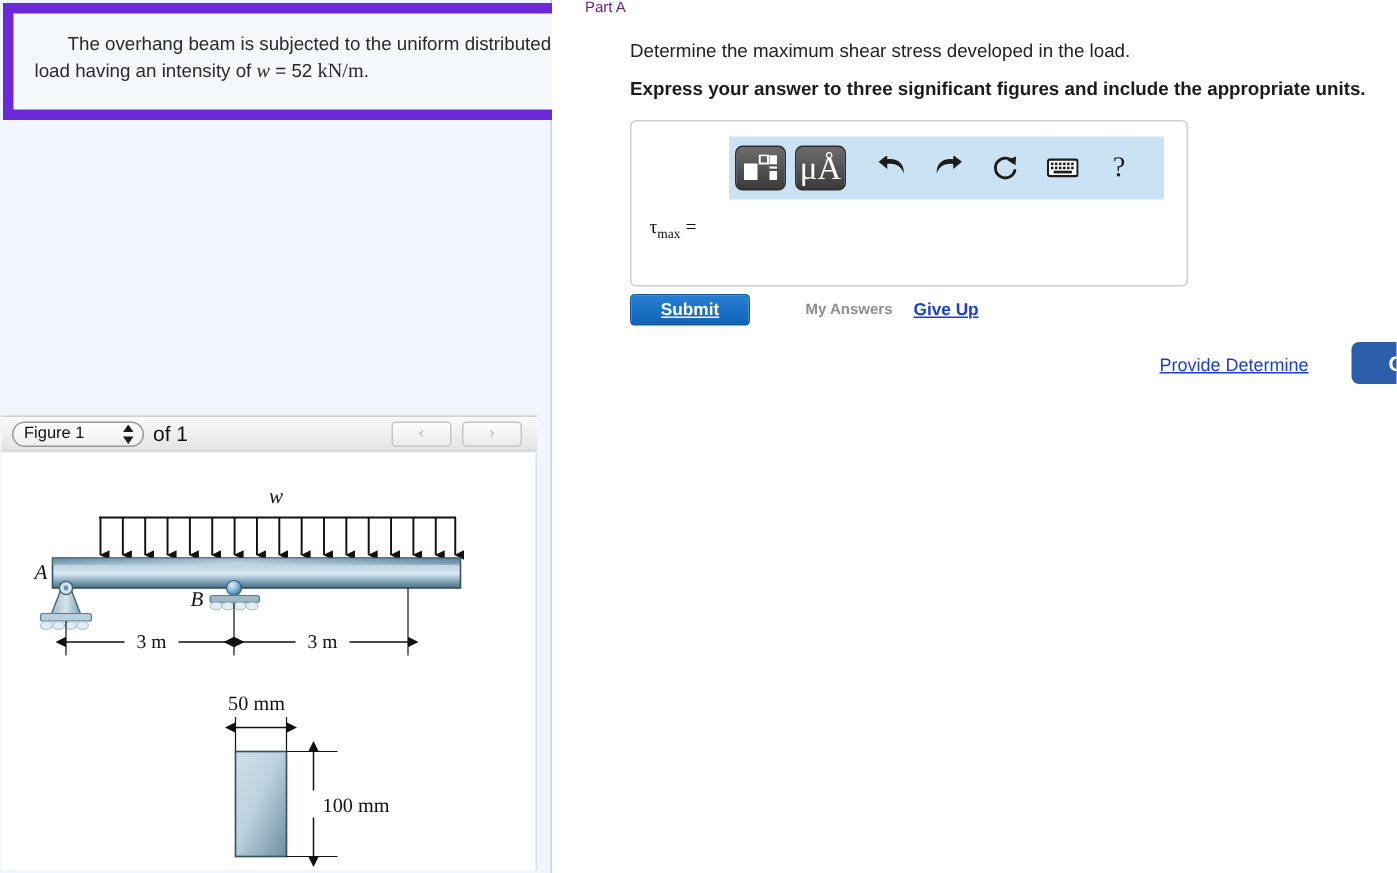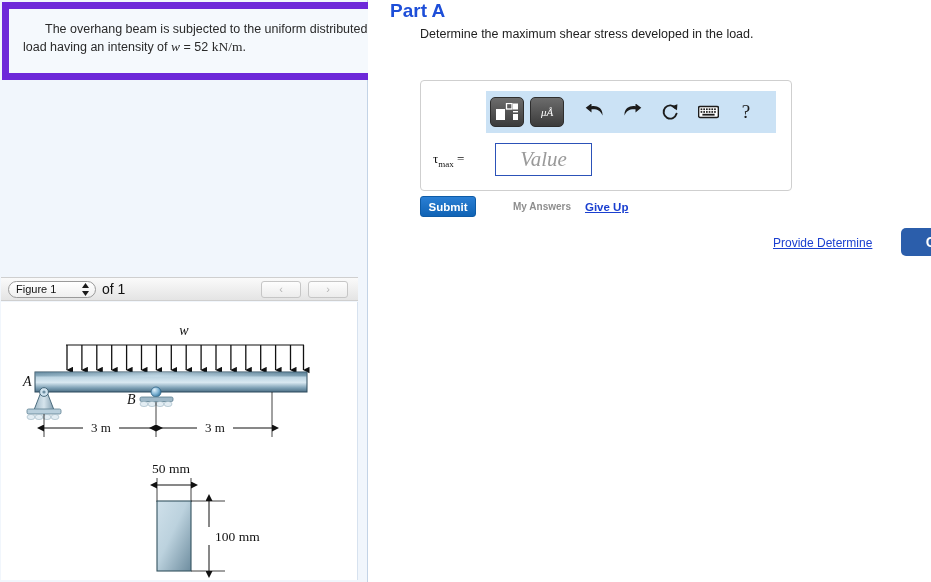--- a/index.html
+++ b/index.html
@@ -94,21 +94,21 @@
     width: 357px; height: 278px;
     background: #ffffff;
     border-right: 1px solid #d7e2ef;
     box-sizing: border-box;
   }
 
   
   #right-panel { position: absolute; left: 368px; top: 0; width: 563px; height: 582px; background:#fff; }
   #part-title {
     position: absolute; left: 22px; top: 0px;
-    font-size: 19px; font-weight: bold; color: #1d4ed8;
+    font-size: 10px; font-weight: normal; color: #701a75;
   }
   #prompt-text {
     position: absolute; left: 52px; top: 27px;
     font-size: 12.5px; color: #222;
   }
   #express-text {
     position: absolute; left: 52px; top: 52px;
     font-size: 12.5px; font-weight: bold; color: #1b1b1b;
     white-space: nowrap;
   }
@@ -133,21 +133,21 @@
     margin-left: 4px;
     border-radius: 5px;
     background: linear-gradient(#6c6c6c, #3b3b3b);
     border: 1px solid #2e2e2e;
     box-sizing: border-box;
     display: flex; align-items: center; justify-content: center;
     color: #fff;
     position: relative;
   }
   .tb-btn.small-gap { margin-left: 6px; }
-  .tb-icon-glyph { font-family: "Liberation Serif", serif; font-size: 11px; color: #fff; font-style: italic; }
+  .tb-icon-glyph { font-family: "Liberation Serif", serif; font-size: 22px; color: #fff; }
   .tb-plain {
     width: 32px; height: 30px;
     display: flex; align-items: center; justify-content: center;
     color: #1c1c1c;
     margin-left: 6px;
   }
   .tb-plain.first-plain { margin-left: 14px; }
   .tb-plain svg { display: block; }
   .tb-q { font-size: 19px; font-weight: normal; color:#1c1c1c; font-family: "Liberation Serif", serif; }
 
@@ -171,27 +171,28 @@
   }
   .ansfield span {
     font-family: "Liberation Serif", serif;
     font-style: italic;
     font-size: 21px;
     color: #9a9a9a;
   }
 
   #submit-row { position: absolute; left: 420px; top: 196px; display: flex; align-items: center; }
   #submit-btn {
-    width: 56px; height: 21px;
+    width: 80px; height: 21px;
     background: linear-gradient(#2a7fd4, #1063b5);
     border: 1px solid #0e5ba6;
     border-radius: 3px;
     color: #fff; font-weight: bold; font-size: 11.5px;
     display: flex; align-items: center; justify-content: center;
     box-sizing: border-box;
+    text-decoration: underline;
   }
   #my-answers { margin-left: 37px; font-size: 10px; font-weight: bold; color: #8e8e8e; }
   #give-up { margin-left: 14px; font-size: 11.5px; font-weight: bold; color: #1a3fd0; text-decoration: underline; }
 
   #provide-feedback {
     position: absolute; left: 773px; top: 236px;
     font-size: 12px; color: #1a3fd0; text-decoration: underline;
   }
   #continue-btn {
     position: absolute; left: 901px; top: 228px;
@@ -355,20 +356,21 @@
         <rect x="200" y="225" width="17" height="18" fill="#fff"></rect>
         <text class="figlabel" x="214" y="239" font-size="13.5" fill="#111">100 mm</text>
       </svg>
     </div>
   </div>
 
   <div id="right-panel">
 
     <div id="part-title">Part A</div>
     <div id="prompt-text">Determine the maximum shear stress developed in the load.</div>
+    <div id="express-text">Express your answer to three significant figures and include the appropriate units.</div>
 
     <div id="answer-box">
 
       <div id="mathtoolbar">
         <div class="tb-btn">
           <svg width="22" height="19" viewBox="0 0 22 19">
             <rect x="0" y="6" width="9" height="11" fill="#fff"></rect>
             <rect x="10.5" y="0.5" width="5.5" height="5.5" fill="none" stroke="#fff" stroke-width="1.3"></rect>
             <rect x="17" y="0.5" width="5" height="6" fill="#fff"></rect>
             <rect x="17" y="8" width="5" height="1.4" fill="#fff"></rect>
@@ -418,23 +420,20 @@
         <div class="tb-plain">
           <span class="tb-q">?</span>
         </div>
       </div>
 
       <div id="answer-row">
         <div id="tau-label">
           <span>τ</span><sub>max</sub>
           <span>=</span>
         </div>
-        <div class="ansfield">
-          <span>Value</span>
-        </div>
       </div>
     </div>
 
     <div id="submit-row" style="left:52px;">
       <div id="submit-btn">Submit</div>
       <div id="my-answers">My Answers</div>
       <div id="give-up">Give Up</div>
     </div>
   </div>
 

